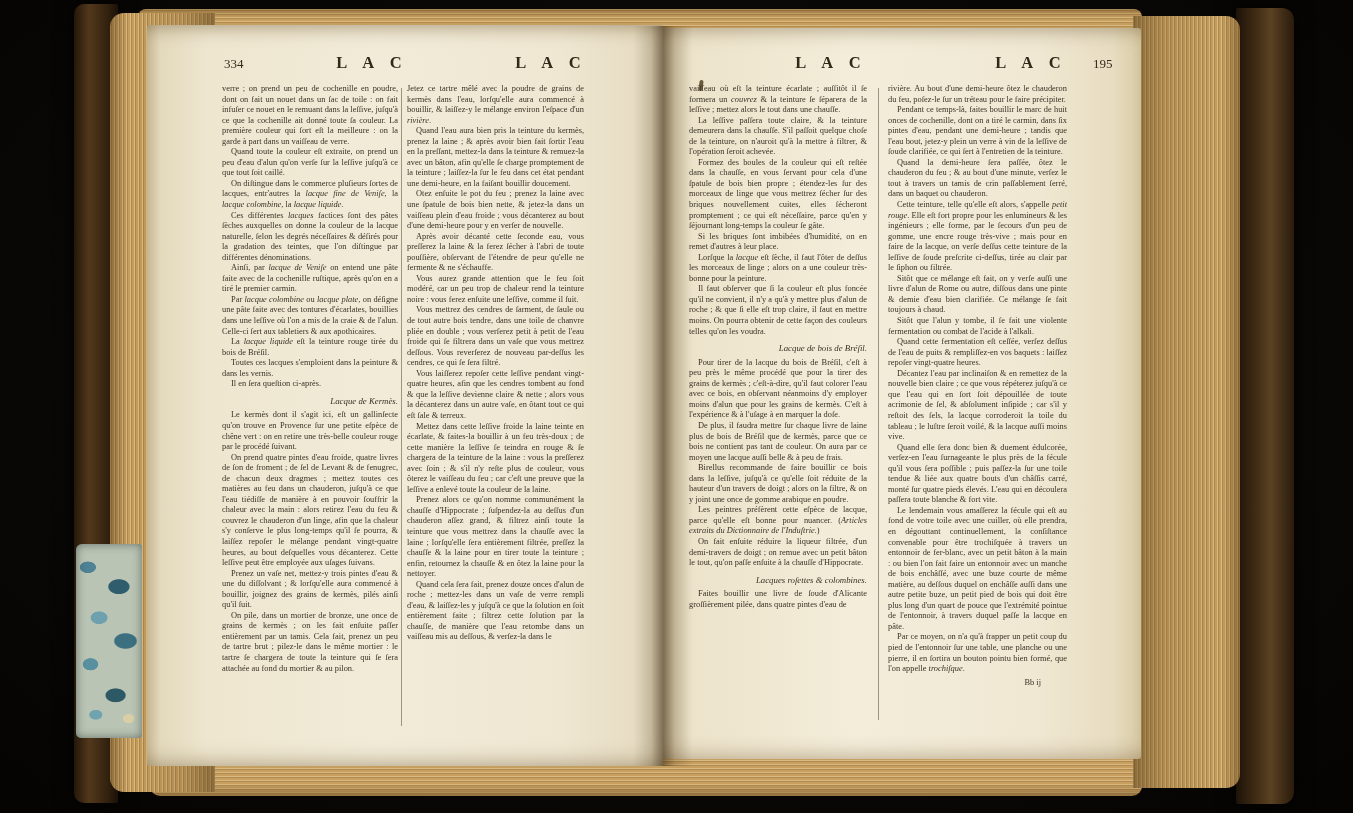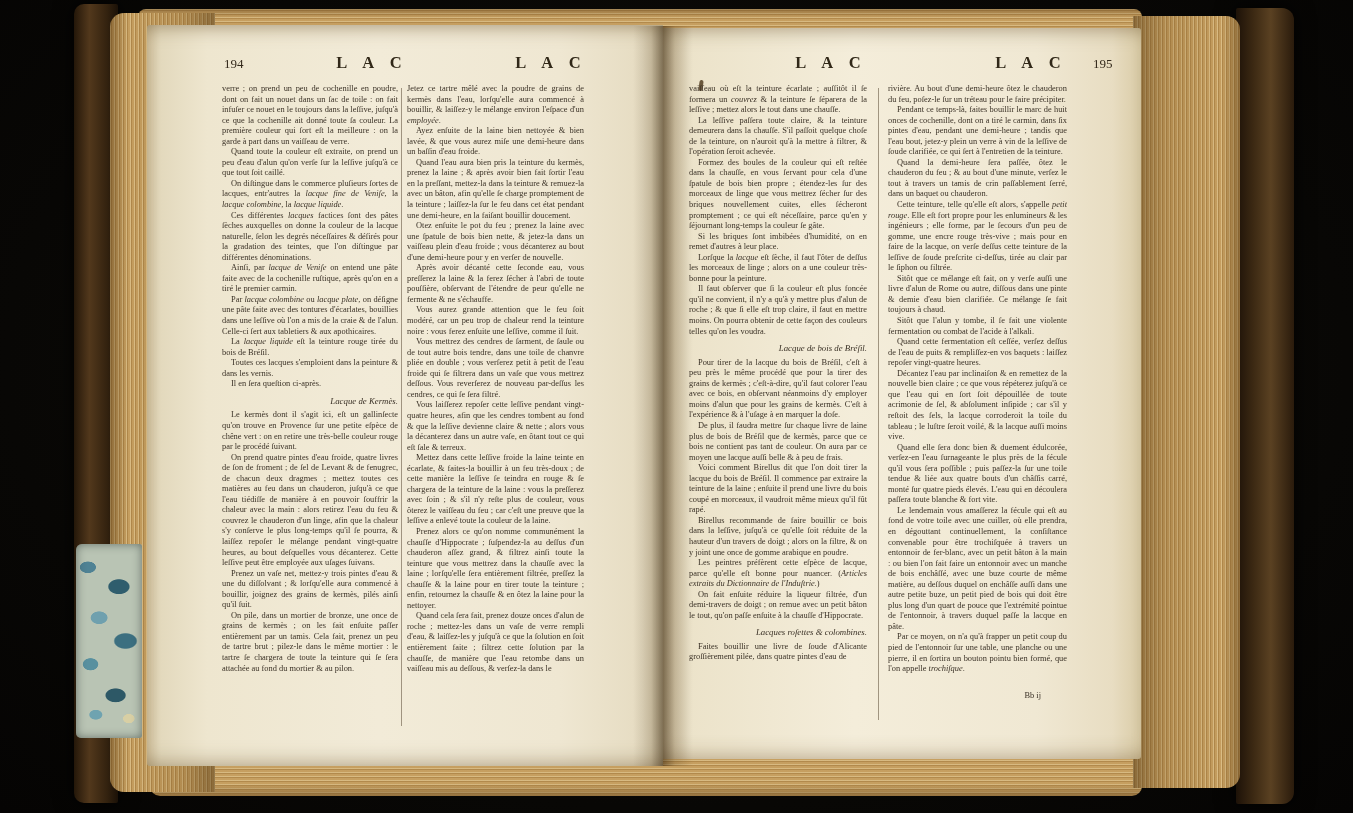--- a/index.html
+++ b/index.html
@@ -54,21 +54,21 @@
   .gutter{position:absolute;left:633px;top:26px;width:60px;height:740px;
     background:linear-gradient(90deg,rgba(60,40,15,0) 0,rgba(60,40,15,.18) 30%,rgba(45,28,8,.5) 50%,rgba(60,40,15,.18) 70%,rgba(60,40,15,0) 100%);}
 
   
   .runhead{position:absolute;font-size:16.5px;letter-spacing:.38em;text-align:right;color:#312818;font-weight:600;}
   .pagenum{position:absolute;font-size:13px;color:#342a1c;}
   .col{position:absolute;font-size:8.4px;line-height:10.55px;color:#3a3126;text-align:justify;overflow:hidden;}
   .col p{margin:0;text-indent:9px;}
   .col p.cont{text-indent:0;}
   .col p.heading{text-align:right;font-style:italic;text-indent:0;margin:6px 0 4px;font-size:8.8px;}
-  .col p.sig{text-align:right;padding-right:26px;text-indent:0;margin-top:16px;}
+  .col p.sig{text-align:right;padding-right:26px;text-indent:0;margin-top:3px;}
   .colrule{position:absolute;width:1px;background:rgba(75,60,40,.5);}
   .blemish{position:absolute;left:699px;top:80px;width:4px;height:11px;background:#4a3418;border-radius:2px;transform:rotate(8deg);opacity:.8;}
 </style>
 </head>
 <body>
 
 <div class="photo">
   <div class="cover cover-left"></div>
   <div class="cover cover-right"></div>
 
@@ -77,44 +77,43 @@
   <div class="edges edges-left"></div>
   <div class="edges edges-right"></div>
 
   <div class="marble"></div>
 
   <div class="page page-left"></div>
   <div class="page page-right"></div>
   <div class="gutter"></div>
   <div class="blemish"></div>
 
-  <span class="pagenum" style="left:224px;top:56px;">194</span>
+  <span class="pagenum" style="left:224px;top:56px;">334</span>
   <span class="runhead" style="left:232px;top:53px;width:176px;">L A C</span>
   <span class="runhead" style="left:410px;top:53px;width:177px;">L A C</span>
 
   <div class="col" style="left:222px;top:84px;width:176px;height:648px;">
-      <p class="cont">verre ; on prend un peu de cochenille en poudre, dont on fait un nouet dans un ſac de toile : on fait infuſer ce nouet en le toujours dans la leſſive, juſqu'à ce que la cochenille ait donné toute ſa couleur. La première couleur qui ſort eſt la meilleure : on la garde à part dans un vaiſſeau de verre.</p>
+      <p class="cont">verre ; on prend un peu de cochenille en poudre, dont on fait un nouet dans un ſac de toile : on fait infuſer ce nouet en le remuant dans la leſſive, juſqu'à ce que la cochenille ait donné toute ſa couleur. La première couleur qui ſort eſt la meilleure : on la garde à part dans un vaiſſeau de verre.</p>
       <p class="">Quand toute la couleur eſt extraite, on prend un peu d'eau d'alun qu'on verſe ſur la leſſive juſqu'à ce que tout ſoit caillé.</p>
       <p class="">On diſtingue dans le commerce pluſieurs ſortes de lacques, entr'autres la <i>lacque fine de Veniſe</i>, la <i>lacque colombine</i>, la <i>lacque liquide</i>.</p>
       <p class="">Ces différentes <i>lacques</i> factices ſont des pâtes ſèches auxquelles on donne la couleur de la lacque naturelle, ſelon les degrés néceſſaires &amp; déſirés pour la gradation des teintes, que l'on diſtingue par différentes dénominations.</p>
       <p class="">Ainſi, par <i>lacque de Veniſe</i> on entend une pâte faite avec de la cochenille ruſtique, après qu'on en a tiré le premier carmin.</p>
       <p class="">Par <i>lacque colombine</i> ou <i>lacque plate</i>, on déſigne une pâte faite avec des tontures d'écarlates, bouillies dans une leſſive où l'on a mis de la craie &amp; de l'alun. Celle-ci ſert aux tabletiers &amp; aux apothicaires.</p>
       <p class="">La <i>lacque liquide</i> eſt la teinture rouge tirée du bois de Bréſil.</p>
       <p class="">Toutes ces lacques s'emploient dans la peinture &amp; dans les vernis.</p>
       <p class="">Il en ſera queſtion ci-après.</p>
       <p class="heading">Lacque de Kermès.</p>
       <p class="">Le kermès dont il s'agit ici, eſt un gallinſecte qu'on trouve en Provence ſur une petite eſpèce de chêne vert : on en retire une très-belle couleur rouge par le procédé ſuivant.</p>
       <p class="">On prend quatre pintes d'eau froide, quatre livres de ſon de froment ; de ſel de Levant &amp; de fenugrec, de chacun deux dragmes ; mettez toutes ces matières au feu dans un chauderon, juſqu'à ce que l'eau tiédiſſe de manière à en pouvoir ſouffrir la chaleur avec la main : alors retirez l'eau du feu &amp; couvrez le chauderon d'un linge, afin que la chaleur s'y conſerve le plus long-temps qu'il ſe pourra, &amp; laiſſez repoſer le mélange pendant vingt-quatre heures, au bout deſquelles vous décanterez. Cette leſſive peut être employée aux uſages ſuivans.</p>
       <p class="">Prenez un vaſe net, mettez-y trois pintes d'eau &amp; une du diſſolvant ; &amp; lorſqu'elle aura commencé à bouillir, joignez des grains de kermès, pilés ainſi qu'il ſuit.</p>
       <p class="">On pile, dans un mortier de bronze, une once de grains de kermès ; on les fait enſuite paſſer entièrement par un tamis. Cela fait, prenez un peu de tartre brut ; pilez-le dans le même mortier : le tartre ſe chargera de toute la teinture qui ſe ſera attachée au fond du mortier &amp; au pilon.</p>
     </div>
   <div class="colrule" style="left:401px;top:88px;height:638px;"></div>
   <div class="col" style="left:407px;top:84px;width:177px;height:648px;">
-      <p class="cont">Jetez ce tartre mêlé avec la poudre de grains de kermès dans l'eau, lorſqu'elle aura commencé à bouillir, &amp; laiſſez-y le mélange environ l'eſpace d'un <i>employée</i>.</p>
-      <p class="">Ayez enſuite de la laine bien nettoyée &amp; bien lavée, &amp; que vous aurez miſe une demi-heure dans un baſſin d'eau froide.</p>
+      <p class="cont">Jetez ce tartre mêlé avec la poudre de grains de kermès dans l'eau, lorſqu'elle aura commencé à bouillir, &amp; laiſſez-y le mélange environ l'eſpace d'un <i>rivière</i>.</p>
       <p class="">Quand l'eau aura bien pris la teinture du kermès, prenez la laine ; &amp; après avoir bien fait ſortir l'eau en la preſſant, mettez-la dans la teinture &amp; remuez-la avec un bâton, afin qu'elle ſe charge promptement de la teinture ; laiſſez-la ſur le feu dans cet état pendant une demi-heure, en la faiſant bouillir doucement.</p>
       <p class="">Otez enſuite le pot du feu ; prenez la laine avec une ſpatule de bois bien nette, &amp; jetez-la dans un vaiſſeau plein d'eau froide ; vous décanterez au bout d'une demi-heure pour y en verſer de nouvelle.</p>
       <p class="">Après avoir décanté cette ſeconde eau, vous preſſerez la laine &amp; la ferez ſécher à l'abri de toute pouſſière, obſervant de l'étendre de peur qu'elle ne fermente &amp; ne s'échauffe.</p>
       <p class="">Vous aurez grande attention que le feu ſoit modéré, car un peu trop de chaleur rend la teinture noire : vous ferez enſuite une leſſive, comme il ſuit.</p>
       <p class="">Vous mettrez des cendres de ſarment, de ſaule ou de tout autre bois tendre, dans une toile de chanvre pliée en double ; vous verſerez petit à petit de l'eau froide qui ſe filtrera dans un vaſe que vous mettrez deſſous. Vous reverſerez de nouveau par-deſſus les cendres, ce qui ſe ſera filtré.</p>
       <p class="">Vous laiſſerez repoſer cette leſſive pendant vingt-quatre heures, afin que les cendres tombent au fond &amp; que la leſſive devienne claire &amp; nette ; alors vous la décanterez dans un autre vaſe, en ôtant tout ce qui eſt ſale &amp; terreux.</p>
       <p class="">Mettez dans cette leſſive froide la laine teinte en écarlate, &amp; faites-la bouillir à un feu très-doux ; de cette manière la leſſive ſe teindra en rouge &amp; ſe chargera de la teinture de la laine : vous la preſſerez avec ſoin ; &amp; s'il n'y reſte plus de couleur, vous ôterez le vaiſſeau du feu ; car c'eſt une preuve que la leſſive a enlevé toute la couleur de la laine.</p>
       <p class="">Prenez alors ce qu'on nomme communément la chauſſe d'Hippocrate ; ſuſpendez-la au deſſus d'un chauderon aſſez grand, &amp; filtrez ainſi toute la teinture que vous mettrez dans la chauſſe avec la laine ; lorſqu'elle ſera entièrement filtrée, preſſez la chauſſe &amp; la laine pour en tirer toute la teinture ; enfin, retournez la chauſſe &amp; en ôtez la laine pour la nettoyer.</p>
       <p class="">Quand cela ſera fait, prenez douze onces d'alun de roche ; mettez-les dans un vaſe de verre rempli d'eau, &amp; laiſſez-les y juſqu'à ce que la ſolution en ſoit entièrement faite ; filtrez cette ſolution par la chauſſe, de manière que l'eau retombe dans un vaiſſeau mis au deſſous, &amp; verſez-la dans le</p>
     </div>
@@ -126,21 +125,20 @@
   <div class="col" style="left:689px;top:84px;width:178px;height:645px;">
       <p class="cont">vaiſſeau où eſt la teinture écarlate ; auſſitôt il ſe formera un <i>couvrez</i> &amp; la teinture ſe ſéparera de la leſſive ; mettez alors le tout dans une chauſſe.</p>
       <p class="">La leſſive paſſera toute claire, &amp; la teinture demeurera dans la chauſſe. S'il paſſoit quelque choſe de la teinture, on n'auroit qu'à la mettre à filtrer, &amp; l'opération ſeroit achevée.</p>
       <p class="">Formez des boules de la couleur qui eſt reſtée dans la chauſſe, en vous ſervant pour cela d'une ſpatule de bois bien propre ; étendez-les ſur des morceaux de linge que vous mettrez ſécher ſur des briques nouvellement cuites, elles ſécheront promptement ; ce qui eſt néceſſaire, parce qu'en y ſéjournant long-temps la couleur ſe gâte.</p>
       <p class="">Si les briques ſont imbibées d'humidité, on en remet d'autres à leur place.</p>
       <p class="">Lorſque la <i>lacque</i> eſt ſèche, il faut l'ôter de deſſus les morceaux de linge ; alors on a une couleur très-bonne pour la peinture.</p>
       <p class="">Il faut obſerver que ſi la couleur eſt plus foncée qu'il ne convient, il n'y a qu'à y mettre plus d'alun de roche ; &amp; que ſi elle eſt trop claire, il faut en mettre moins. On pourra obtenir de cette façon des couleurs telles qu'on les voudra.</p>
       <p class="heading">Lacque de bois de Bréſil.</p>
       <p class="">Pour tirer de la lacque du bois de Bréſil, c'eſt à peu près le même procédé que pour la tirer des grains de kermès ; c'eſt-à-dire, qu'il faut colorer l'eau avec ce bois, en obſervant néanmoins d'y employer moins d'alun que pour les grains de kermès. C'eſt à l'expérience &amp; à l'uſage à en marquer la doſe.</p>
       <p class="">De plus, il faudra mettre ſur chaque livre de laine plus de bois de Bréſil que de kermès, parce que ce bois ne contient pas tant de couleur. On aura par ce moyen une lacque auſſi belle &amp; à peu de frais.</p>
-      <p class="">Voici comment Birellus dit que l'on doit tirer la lacque du bois de Bréſil. Il commence par extraire la teinture de la laine ; enſuite il prend une livre du bois coupé en morceaux, il vaudroit même mieux qu'il fût rapé.</p>
       <p class="">Birellus recommande de faire bouillir ce bois dans la leſſive, juſqu'à ce qu'elle ſoit réduite de la hauteur d'un travers de doigt ; alors on la filtre, &amp; on y joint une once de gomme arabique en poudre.</p>
       <p class="">Les peintres préfèrent cette eſpèce de lacque, parce qu'elle eſt bonne pour nuancer. (<i>Articles extraits du Dictionnaire de l'Induſtrie.</i>)</p>
       <p class="">On fait enſuite réduire la liqueur filtrée, d'un demi-travers de doigt ; on remue avec un petit bâton le tout, qu'on paſſe enſuite à la chauſſe d'Hippocrate.</p>
       <p class="heading">Lacques roſettes &amp; colombines.</p>
       <p class="">Faites bouillir une livre de ſoude d'Alicante groſſièrement pilée, dans quatre pintes d'eau de</p>
     </div>
   <div class="colrule" style="left:878px;top:88px;height:632px;"></div>
   <div class="col" style="left:888px;top:84px;width:179px;height:645px;">
       <p class="cont">rivière. Au bout d'une demi-heure ôtez le chauderon du feu, poſez-le ſur un tréteau pour le faire précipiter.</p>
       <p class="">Pendant ce temps-là, faites bouillir le marc de huit onces de cochenille, dont on a tiré le carmin, dans ſix pintes d'eau, pendant une demi-heure ; tandis que l'eau bout, jetez-y plein un verre à vin de la leſſive de ſoude clarifiée, ce qui ſert à l'entretien de la teinture.</p>

